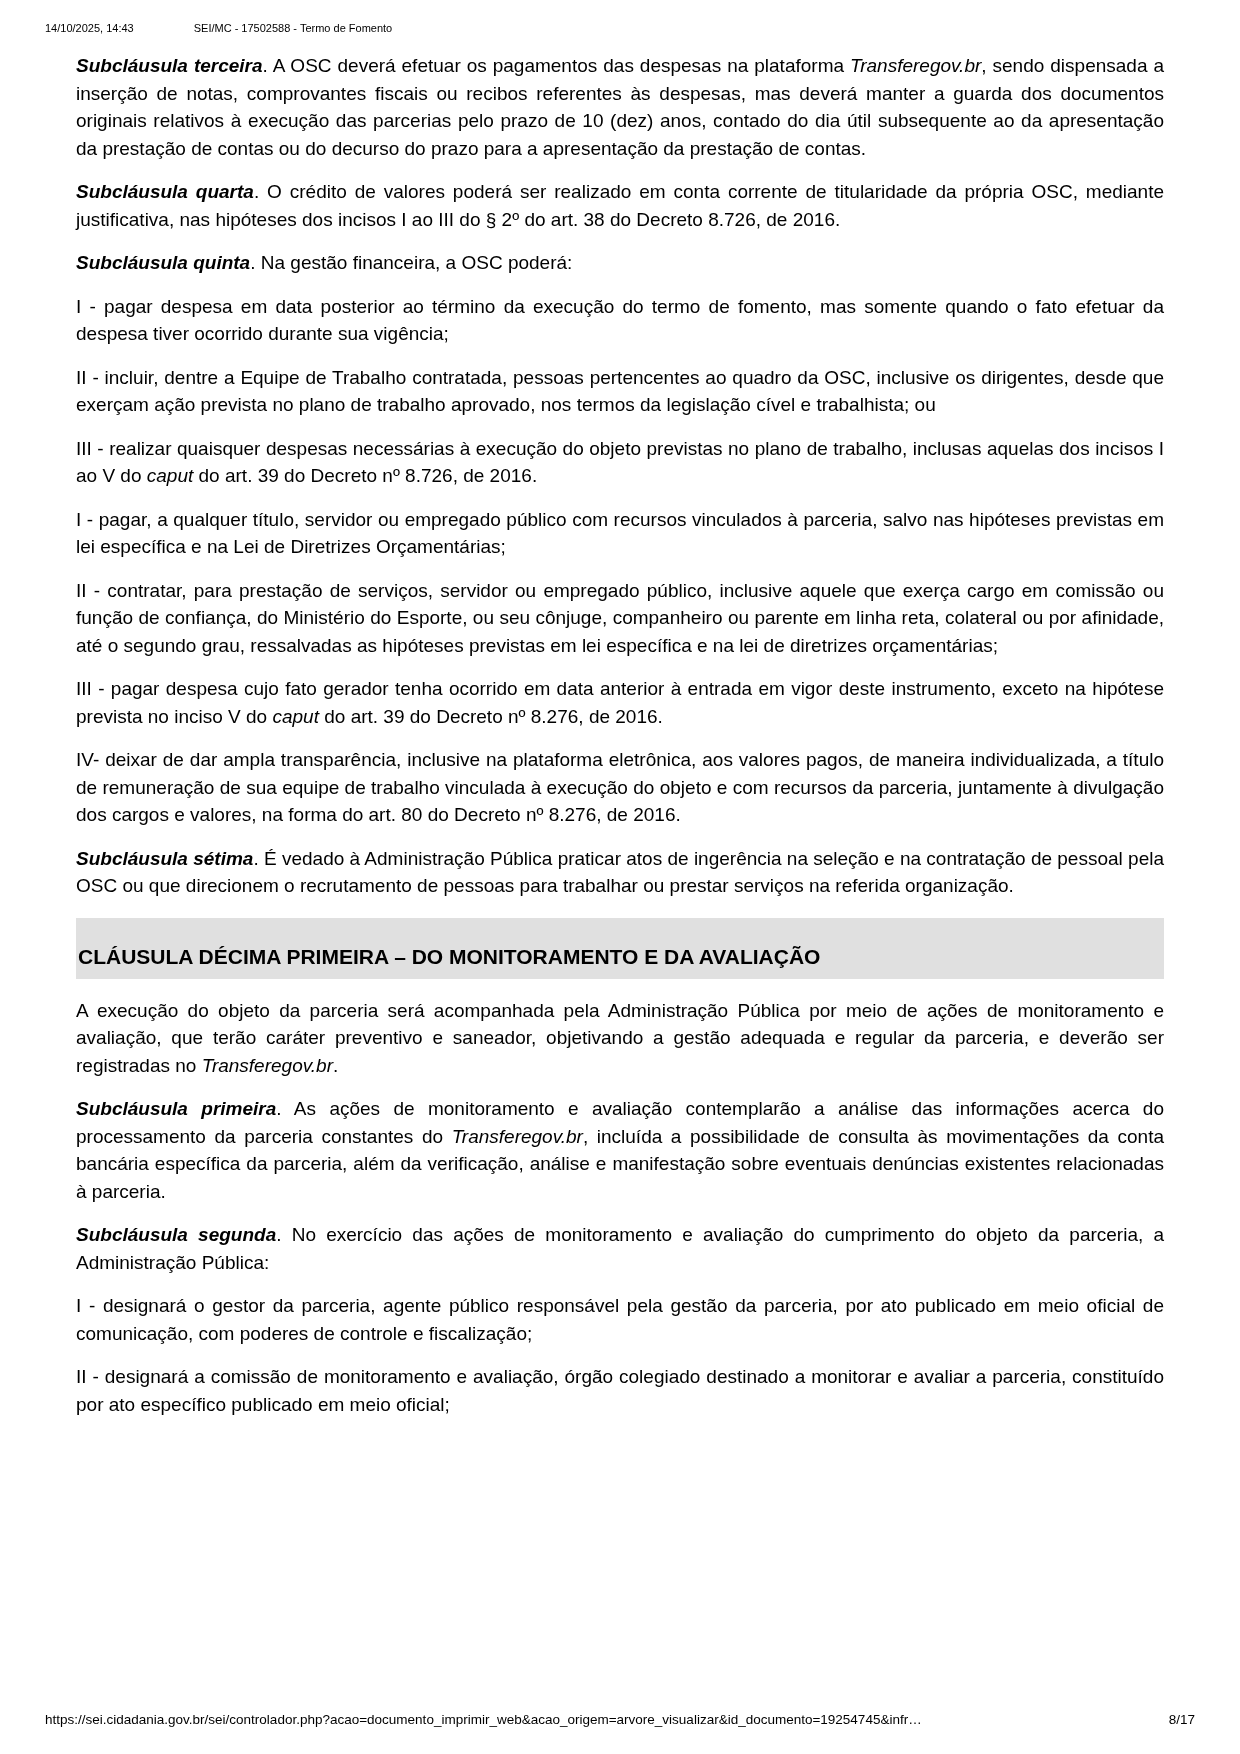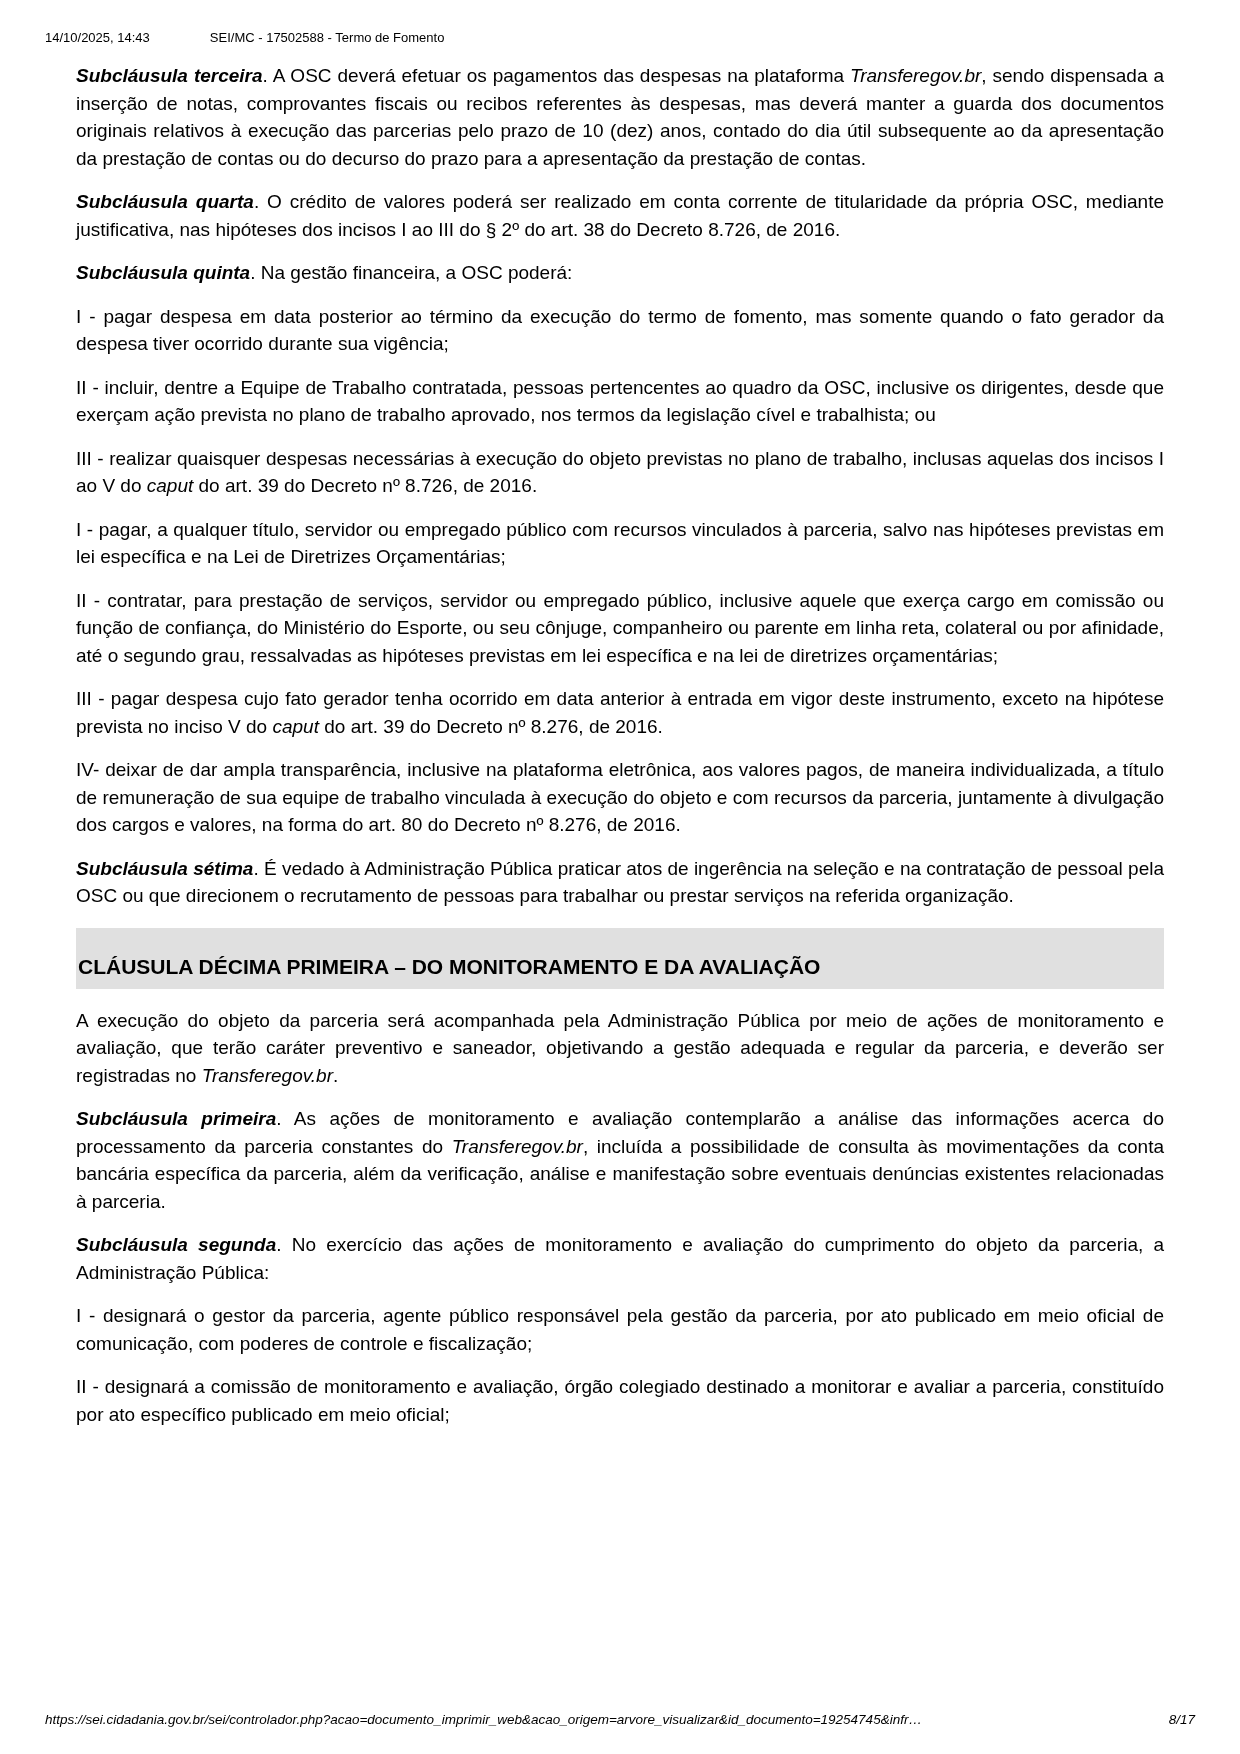--- a/index.html
+++ b/index.html
@@ -8,22 +8,22 @@
     height: 1754px;
     background: #ffffff;
     color: #000000;
     font-family: "Liberation Sans", sans-serif;
     position: relative;
     overflow: hidden;
   }
   .page-header {
     display: flex;
     align-items: flex-start;
-    padding: 30px 45px 0 45px;
-    font-size: 13px;
+    padding: 20px 45px 0 45px;
+    font-size: 11px;
     line-height: 16px;
   }
   .hdr-datetime { flex: none; white-space: nowrap; }
   .hdr-title { flex: 1; white-space: nowrap; padding-left: 60px; }
   .doc-body {
     margin: 14px 76px 0 76px;
     text-align: justify;
     font-size: 19px;
     line-height: 27.5px;
   }
@@ -42,38 +42,37 @@
   .page-footer {
     position: absolute;
     left: 45px;
     right: 45px;
     bottom: 26px;
     display: flex;
     justify-content: space-between;
     align-items: center;
     font-size: 13.5px;
     line-height: 16px;
-    font-style: italic;
   }
   .footer-url { white-space: nowrap; overflow: hidden; }
   .footer-page { flex: none; padding-left: 28px; }
 </style>
 </head>
 <body>
 
 <div class="page-header">
   <span class="hdr-datetime">14/10/2025, 14:43</span>
   <span class="hdr-title">SEI/MC - 17502588 - Termo de Fomento</span>
 </div>
 
 <div class="doc-body">
     <p class="para"><span class="bold">Subcláusula terceira</span><span>. A OSC deverá efetuar os pagamentos das despesas na plataforma </span><span class="italic">Transferegov.br</span><span>, sendo dispensada a inserção de notas, comprovantes fiscais ou recibos referentes às despesas, mas deverá manter a guarda dos documentos originais relativos à execução das parcerias pelo prazo de 10 (dez) anos, contado do dia útil subsequente ao da apresentação da prestação de contas ou do decurso do prazo para a apresentação da prestação de contas.</span></p>
     <p class="para"><span class="bold">Subcláusula quarta</span><span>. O crédito de valores poderá ser realizado em conta corrente de titularidade da própria OSC, mediante justificativa, nas hipóteses dos incisos I ao III do § 2º do art. 38 do Decreto 8.726, de 2016.</span></p>
     <p class="para"><span class="bold">Subcláusula quinta</span><span>. Na gestão financeira, a OSC poderá:</span></p>
-    <p class="para"><span>I - pagar despesa em data posterior ao término da execução do termo de fomento, mas somente quando o fato gerador da despesa tiver ocorrido durante sua vigência;</span></p>
+    <p class="para"><span>I - pagar despesa em data posterior ao término da execução do termo de fomento, mas somente quando o fato efetuar da despesa tiver ocorrido durante sua vigência;</span></p>
     <p class="para"><span>II - incluir, dentre a Equipe de Trabalho contratada, pessoas pertencentes ao quadro da OSC, inclusive os dirigentes, desde que exerçam ação prevista no plano de trabalho aprovado, nos termos da legislação cível e trabalhista; ou</span></p>
     <p class="para"><span>III - realizar quaisquer despesas necessárias à execução do objeto previstas no plano de trabalho, inclusas aquelas dos incisos I ao V do </span><span class="italic">caput</span><span> do art. 39 do Decreto nº 8.726, de 2016.</span></p>
     <p class="para"><span>I - pagar, a qualquer título, servidor ou empregado público com recursos vinculados à parceria, salvo nas hipóteses previstas em lei específica e na Lei de Diretrizes Orçamentárias;</span></p>
     <p class="para"><span>II - contratar, para prestação de serviços, servidor ou empregado público, inclusive aquele que exerça cargo em comissão ou função de confiança, do Ministério do Esporte, ou seu cônjuge, companheiro ou parente em linha reta, colateral ou por afinidade, até o segundo grau, ressalvadas as hipóteses previstas em lei específica e na lei de diretrizes orçamentárias;</span></p>
     <p class="para"><span>III - pagar despesa cujo fato gerador tenha ocorrido em data anterior à entrada em vigor deste instrumento, exceto na hipótese prevista no inciso V do </span><span class="italic">caput</span><span> do art. 39 do Decreto nº 8.276, de 2016.</span></p>
     <p class="para"><span>IV- deixar de dar ampla transparência, inclusive na plataforma eletrônica, aos valores pagos, de maneira individualizada, a título de remuneração de sua equipe de trabalho vinculada à execução do objeto e com recursos da parceria, juntamente à divulgação dos cargos e valores, na forma do art. 80 do Decreto nº 8.276, de 2016.</span></p>
     <p class="para"><span class="bold">Subcláusula sétima</span><span>. É vedado à Administração Pública praticar atos de ingerência na seleção e na contratação de pessoal pela OSC ou que direcionem o recrutamento de pessoas para trabalhar ou prestar serviços na referida organização.</span></p>
     <div class="clause-heading"><span>CLÁUSULA DÉCIMA PRIMEIRA – DO MONITORAMENTO E DA AVALIAÇÃO</span></div>
     <p class="para"><span>A execução do objeto da parceria será acompanhada pela Administração Pública por meio de ações de monitoramento e avaliação, que terão caráter preventivo e saneador, objetivando a gestão adequada e regular da parceria, e deverão ser registradas no </span><span class="italic">Transferegov.br</span><span>.</span></p>
     <p class="para"><span class="bold">Subcláusula primeira</span><span>. As ações de monitoramento e avaliação contemplarão a análise das informações acerca do processamento da parceria constantes do </span><span class="italic">Transferegov.br</span><span>, incluída a possibilidade de consulta às movimentações da conta bancária específica da parceria, além da verificação, análise e manifestação sobre eventuais denúncias existentes relacionadas à parceria.</span></p>

